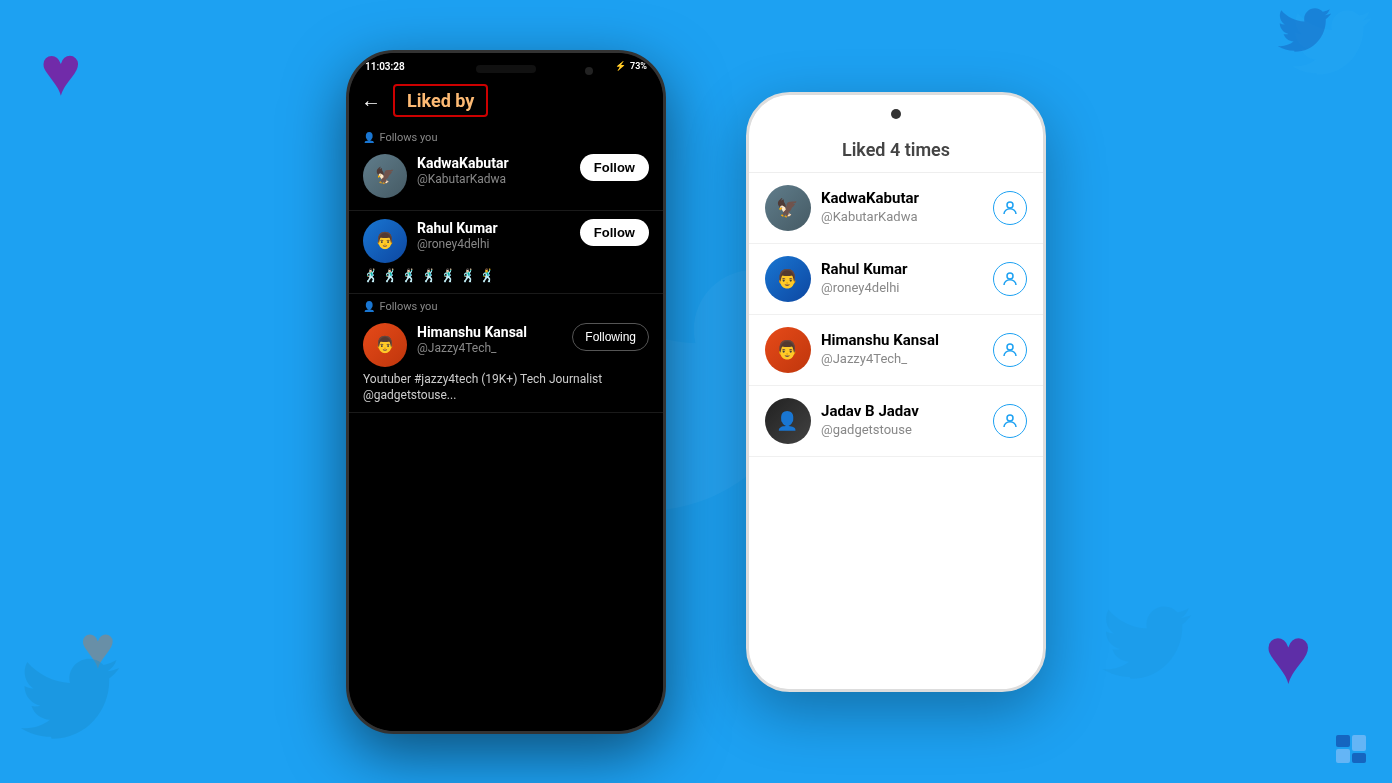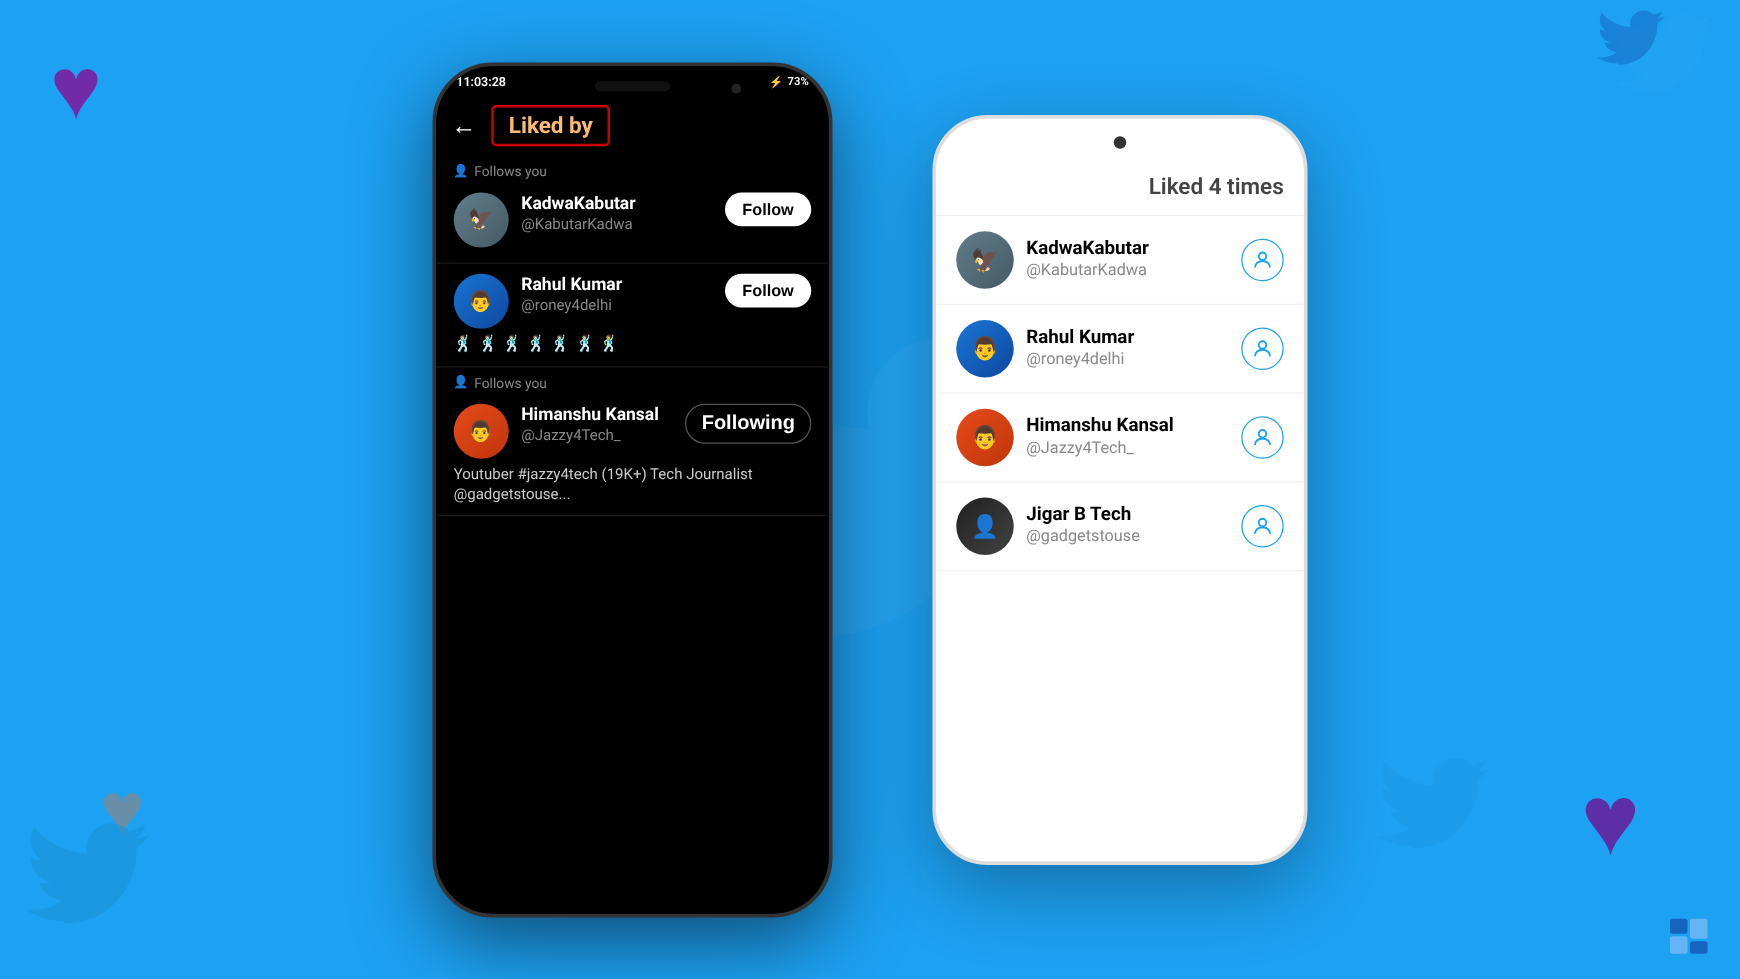--- a/index.html
+++ b/index.html
@@ -213,22 +213,22 @@
       white-space: nowrap;
       flex-shrink: 0;
     }
 
     .following-btn {
       background: transparent;
       color: #fff;
       border: 1.5px solid #555;
       border-radius: 20px;
       padding: 6px 12px;
-      font-size: 16px;
-      font-weight: 700;
+      font-size: 12px;
+      font-weight: 400;
       cursor: pointer;
       white-space: nowrap;
       flex-shrink: 0;
     }
 
     
     .phone-white {
       width: 300px;
       height: 600px;
       background: #fff;
@@ -263,21 +263,21 @@
     }
 
     .white-header {
       padding: 44px 16px 12px;
       background: #fff;
       border-bottom: 1px solid #eee;
       flex-shrink: 0;
     }
 
     .white-header-title {
-      text-align: right;
+      text-align: center;
       font-size: 18px;
       font-weight: 600;
       color: #444;
     }
 
     .user-list-white {
       flex: 1;
       background: #fff;
       overflow-y: auto;
     }
@@ -632,21 +632,21 @@
               </svg>
             </button>
           </div>
 
           <div class="user-item-white">
             <div class="user-left-white">
               <div class="avatar-white av-jigar">
                 <div class="avatar-inner" style="color:#fff;">👤</div>
               </div>
               <div>
-                <div class="user-name-white">Jigar B Tech</div>
+                <div class="user-name-white">Jadav B Jadav</div>
                 <div class="user-handle-white">@gadgetstouse</div>
               </div>
             </div>
             <button class="person-icon-btn">
               <svg width="18" height="18" viewBox="0 0 24 24" fill="none" stroke="#1da1f2" stroke-width="2">
                 <circle cx="12" cy="8" r="4"></circle>
                 <path d="M4 20c0-4 3.6-7 8-7s8 3 8 7"></path>
               </svg>
             </button>
           </div>

